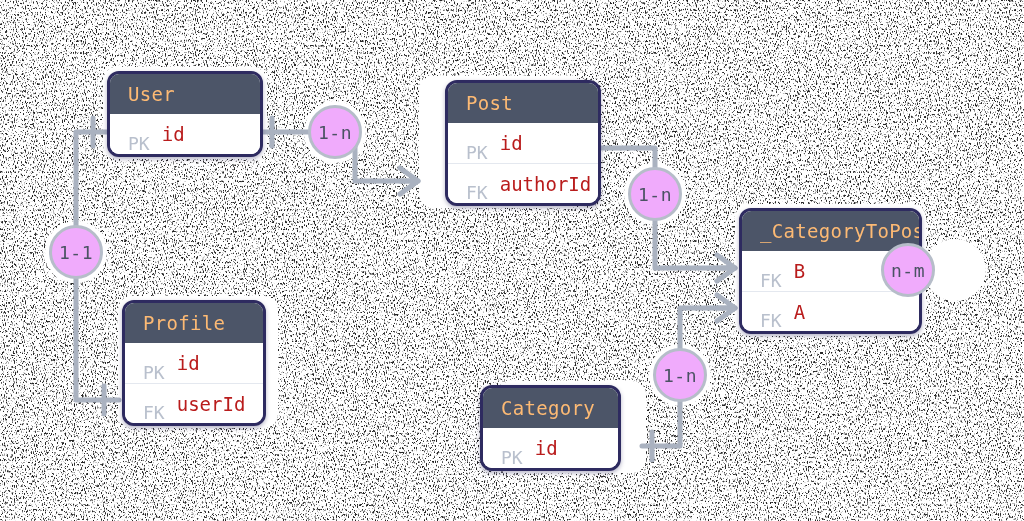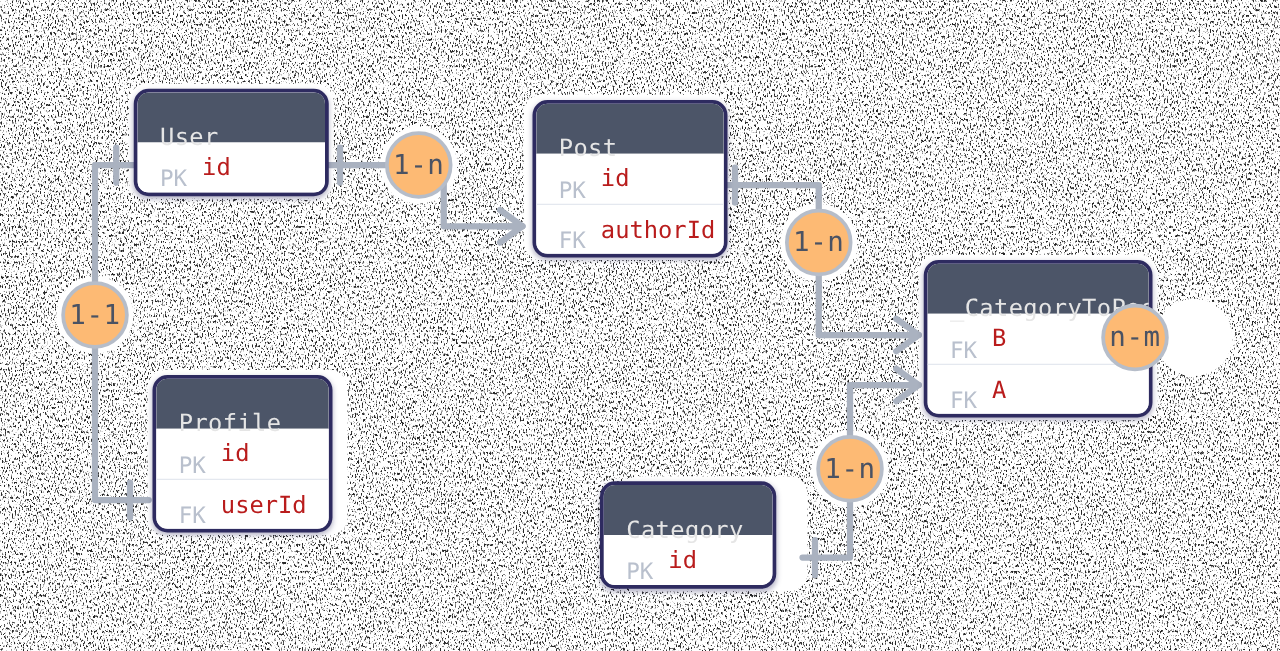--- a/index.html
+++ b/index.html
@@ -60,24 +60,24 @@
     z-index: 3;
     border: 3px solid #2e2b60;
     border-radius: 12px;
     background: #ffffff;
     box-sizing: border-box;
     overflow: hidden;
     box-shadow: 0 2px 4px rgba(46,43,96,0.35);
   }
   .entity-header {
     background: #4c5568;
-    color: #e5e5e5;
+    color: #fdba74;
     height: 40px;
     line-height: 40px;
-    padding: 16px 0 0 18px;
+    padding: 0 0 0 18px;
     font-size: 19px;
     letter-spacing: 0.3px;
     white-space: nowrap;
     box-sizing: border-box;
   }
   .entity-rows {
     background: #ffffff;
   }
   .entity-row {
     height: 40px;
@@ -105,24 +105,24 @@
 
   
   .rel-badge {
     position: absolute;
     z-index: 4;
     width: 54px;
     height: 54px;
     margin-left: -27px;
     margin-top: -27px;
     border-radius: 50%;
-    background: #fdba74;
+    background: #f0abfc;
     border: 3px solid #b6bdc9;
     color: #4a5263;
-    font-size: 22px;
+    font-size: 18px;
     display: flex;
     align-items: center;
     justify-content: center;
     box-sizing: border-box;
     letter-spacing: 0.5px;
   }
 </style>
 </head>
 <body>
 
@@ -188,21 +188,21 @@
   <div class="entity" style="left:107px; top:71px; width:156px;">
     <div class="entity-header">User</div>
     <div class="entity-rows">
       <div class="entity-row">
         <span class="row-key">PK</span>
         <span class="row-name">id</span>
       </div>
     </div>
   </div>
 
-  <div class="entity" style="left:426px; top:80px; width:156px;">
+  <div class="entity" style="left:445px; top:80px; width:156px;">
     <div class="entity-header">Post</div>
     <div class="entity-rows">
       <div class="entity-row">
         <span class="row-key">PK</span>
         <span class="row-name">id</span>
       </div>
       <div class="entity-row">
         <span class="row-key">FK</span>
         <span class="row-name">authorId</span>
       </div>

